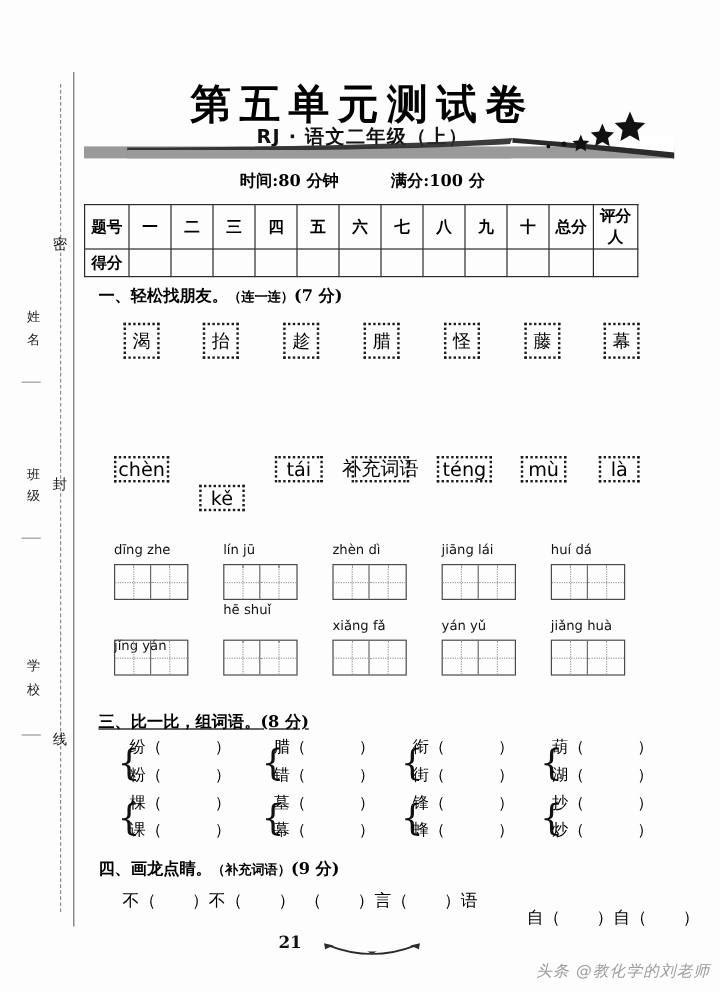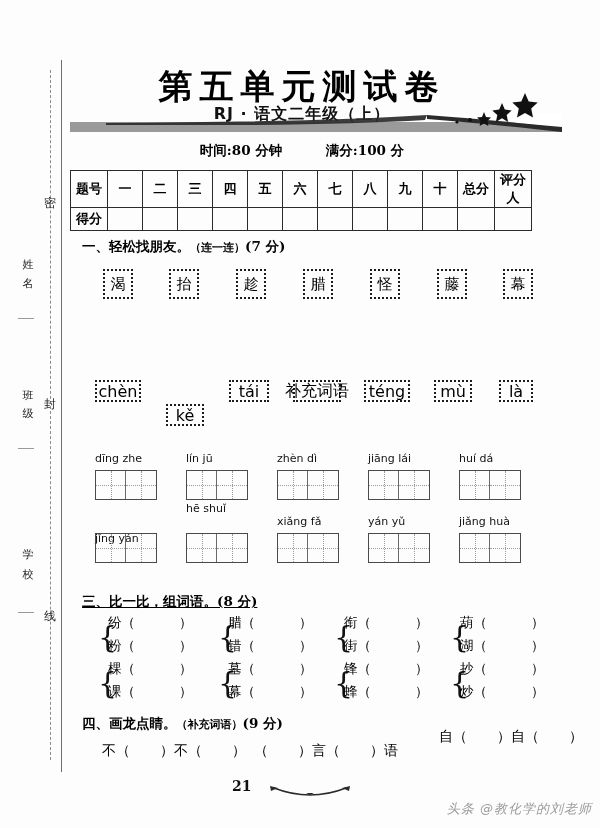--- a/index.html
+++ b/index.html
@@ -477,21 +477,21 @@
     <div class="sec-title" style="top:715px;">
       <span>四、</span><span>画龙点睛。</span><span class="paren">（补充词语）</span><span>(9 分)</span>
     </div>
 
     <div class="fill-row" style="left:40px; top:742px;">
       <span>不（</span><span class="blank"></span><span>）不（</span><span class="blank"></span><span>）</span>
     </div>
     <div class="fill-row" style="left:192px; top:742px;">
       <span>（</span><span class="blank"></span><span>）言（</span><span class="blank"></span><span>）语</span>
     </div>
-    <div class="fill-row" style="left:330px; top:728px;padding-left:47px;">
+    <div class="fill-row" style="left:330px; top:756px;padding-left:47px;">
       <span>自（</span><span class="blank"></span><span>）自（</span><span class="blank"></span><span>）</span>
     </div>
 
   </div>
 
   <div style="position:absolute;left:268px;top:782px;width:84px;height:18px;">
     <svg width="84" height="18" viewBox="0 0 84 18">
       <path d="M6 6 Q 42 20 78 6" stroke="#2b2b2b" stroke-width="1.4" fill="none"></path>
       <path d="M2 4 l8 2 l-7 3 Z" fill="#2b2b2b"></path>
       <path d="M82 4 l-8 2 l7 3 Z" fill="#2b2b2b"></path>

